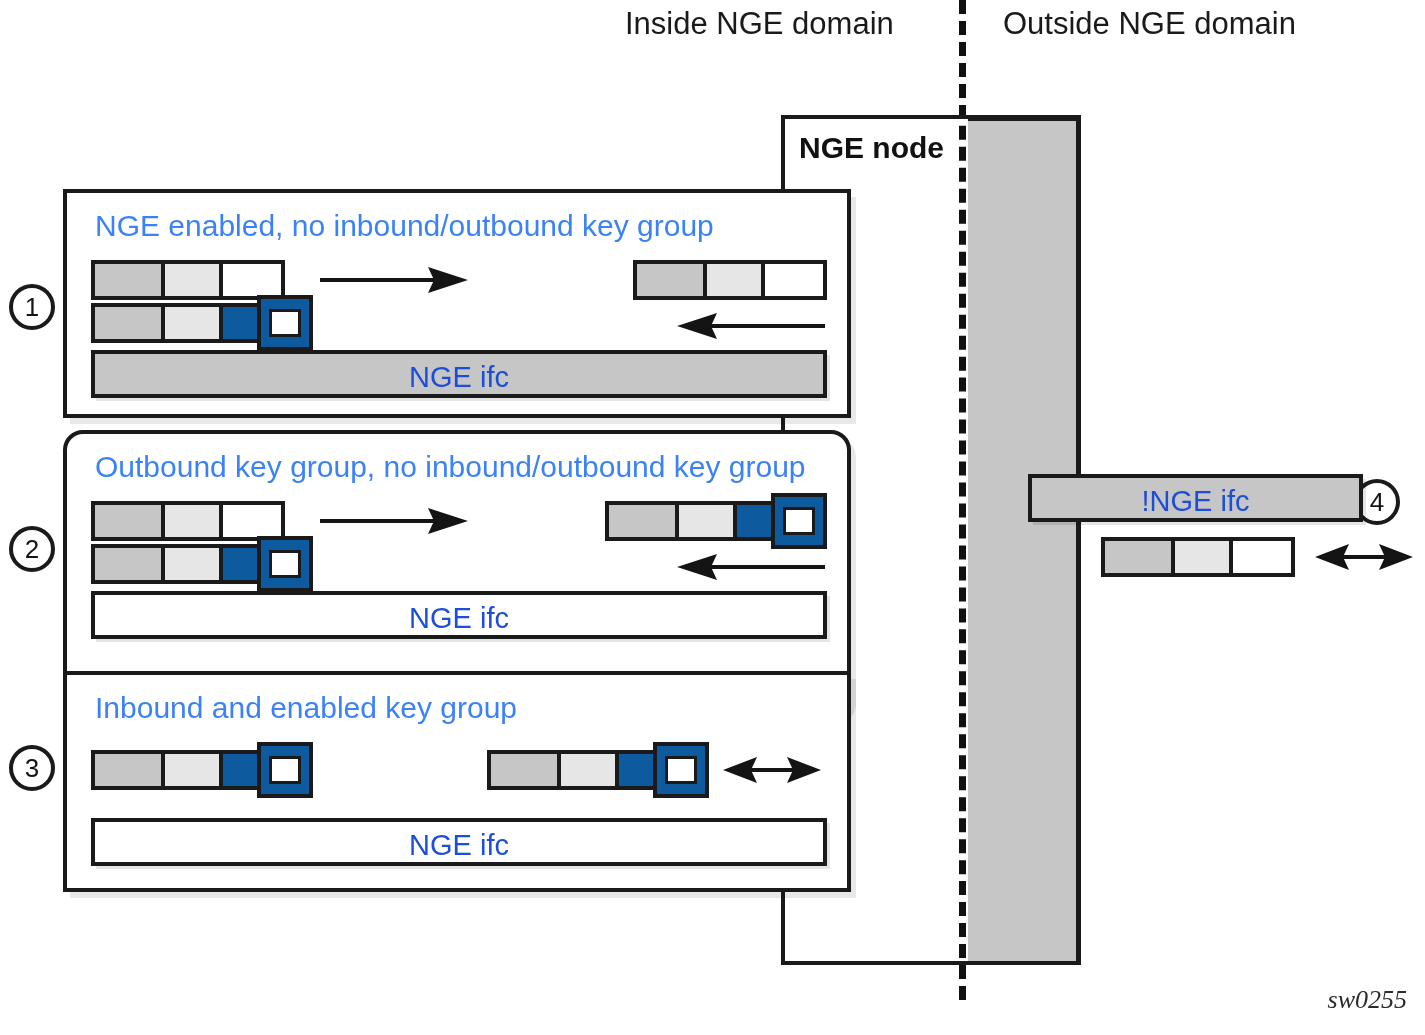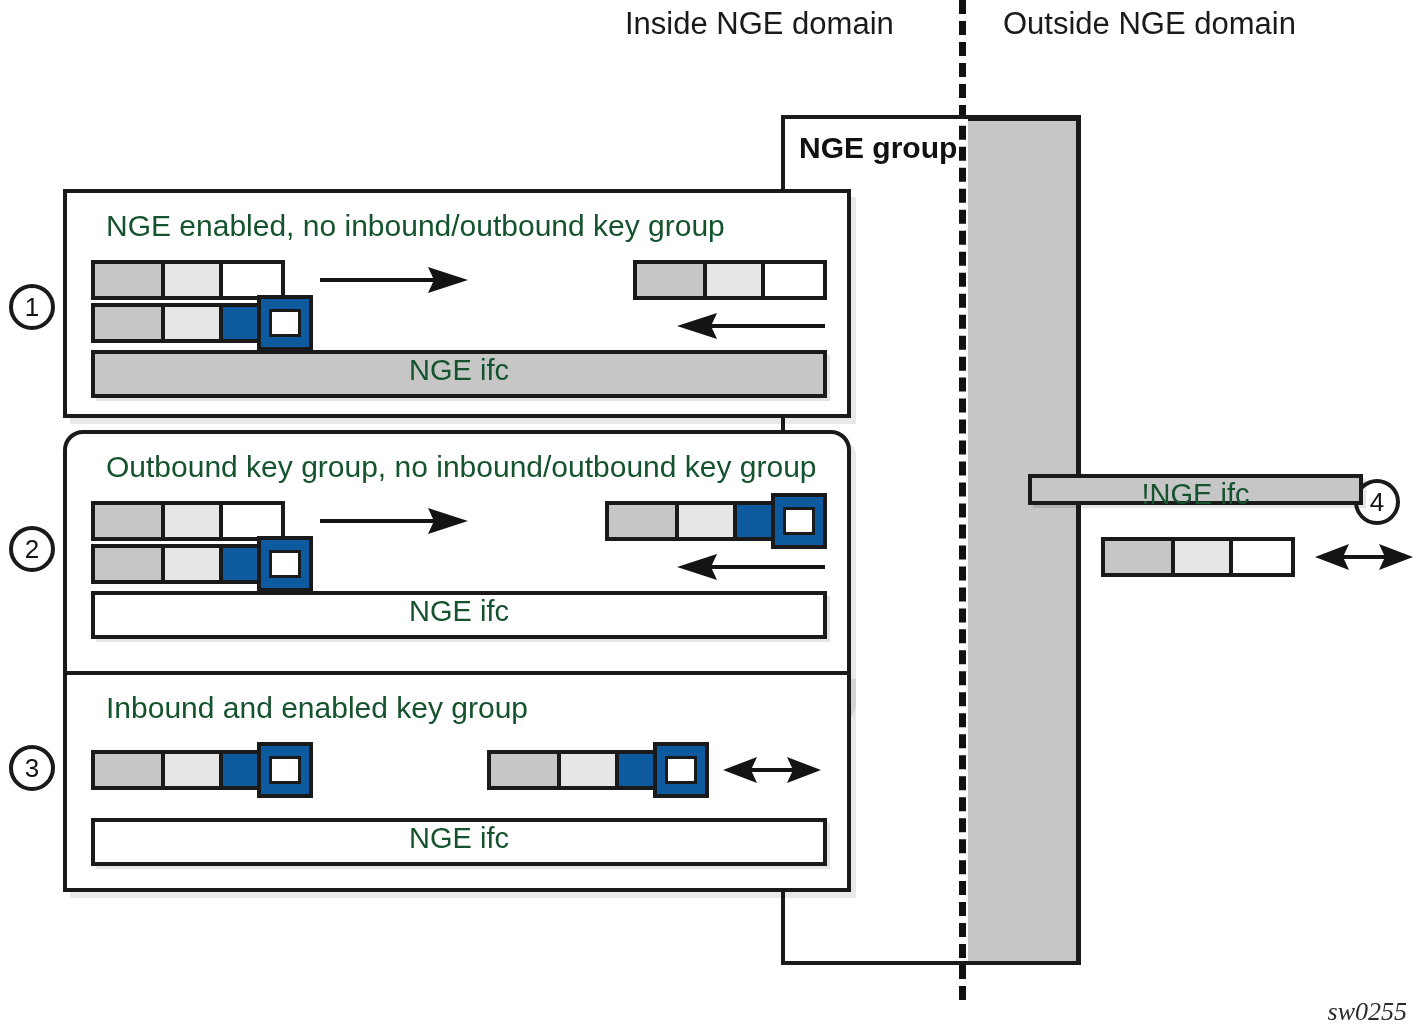--- a/index.html
+++ b/index.html
@@ -72,24 +72,24 @@
   
   .case-box{
     position:absolute;
     background:#ffffff;
     border:4px solid #1a1a1a;
     box-sizing:border-box;
     box-shadow:6px 7px 0 -1px rgba(0,0,0,0.09);
   }
   .case-title{
     position:absolute;
-    left:39px;
+    left:28px;
     top:16px;
     font-size:30px;
-    color:#14532d;
+    color:#3b82f6;
     white-space:nowrap;
   }
 
   
   .callout{
     position:absolute;
     width:46px;
     height:46px;
     border-radius:50%;
     border:4px solid #1a1a1a;
@@ -101,24 +101,24 @@
     color:#141414;
     background:#ffffff;
   }
 
   
   .ifc-bar{
     position:absolute;
     border:4px solid #1a1a1a;
     box-sizing:border-box;
     display:flex;
-    align-items:flex-start;
+    align-items:flex-end;
     justify-content:center;
     font-size:29px;
-    color:#14532d;
+    color:#1d4ed8;
     box-shadow:4px 4px 0 -1px rgba(0,0,0,0.10);
   }
   .ifc-grey{background:#c6c6c6;}
   .ifc-white{background:#ffffff;}
 
   
   .packet{
     position:absolute;
     height:40px;
     display:flex;
@@ -153,42 +153,42 @@
   }
 
   
   .arrow{position:absolute;}
   .arrow svg{display:block;}
 
   
   .watermark{
     position:absolute;
     right:18px;
-    bottom:8px;
+    bottom:20px;
     font-family:"Liberation Serif", serif;
     font-style:italic;
     font-size:26px;
     color:#2b2b2b;
   }
 </style>
 </head>
 <body>
 
 <div id="stage">
 
   <div class="domain-label" style="left:1003px;top:6px;">Outside NGE domain</div>
 
   <div class="domain-label" style="left:625px;top:6px;">Inside NGE domain</div>
 
   <div class="divider"></div>
 
   <div class="outside-column"></div>
 
   <div class="nge-node-frame"></div>
-  <div class="nge-node-title">NGE group</div>
+  <div class="nge-node-title">NGE node</div>
 
   <div class="callout" style="left:9px;top:284px;">1</div>
 
   <div class="case-box" style="left:63px;top:189px;width:788px;height:229px;">
 
     <div class="case-title">NGE enabled, no inbound/outbound key group</div>
 
     <div class="packet" style="left:24px;top:67px;width:194px;">
       <div class="seg seg-dark" style="width:66px;"></div>
       <div class="seg seg-light" style="width:58px;"></div>
@@ -318,21 +318,21 @@
       </svg>
     </div>
 
     <div class="ifc-bar ifc-white" style="left:24px;top:143px;width:736px;height:48px;">
       <span>NGE ifc</span>
     </div>
   </div>
 
   <div class="callout" style="left:1354px;top:479px;">4</div>
 
-  <div class="ifc-bar ifc-grey" style="left:1028px;top:474px;width:335px;height:31px;">
+  <div class="ifc-bar ifc-grey" style="left:1028px;top:474px;width:335px;height:48px;">
     <span>!NGE ifc</span>
   </div>
 
   <div class="packet" style="left:1101px;top:537px;width:194px;">
     <div class="seg seg-dark" style="width:66px;"></div>
     <div class="seg seg-light" style="width:58px;"></div>
     <div class="seg seg-white" style="flex:1;"></div>
   </div>
 
   <div class="arrow" style="left:1315px;top:544px;">

